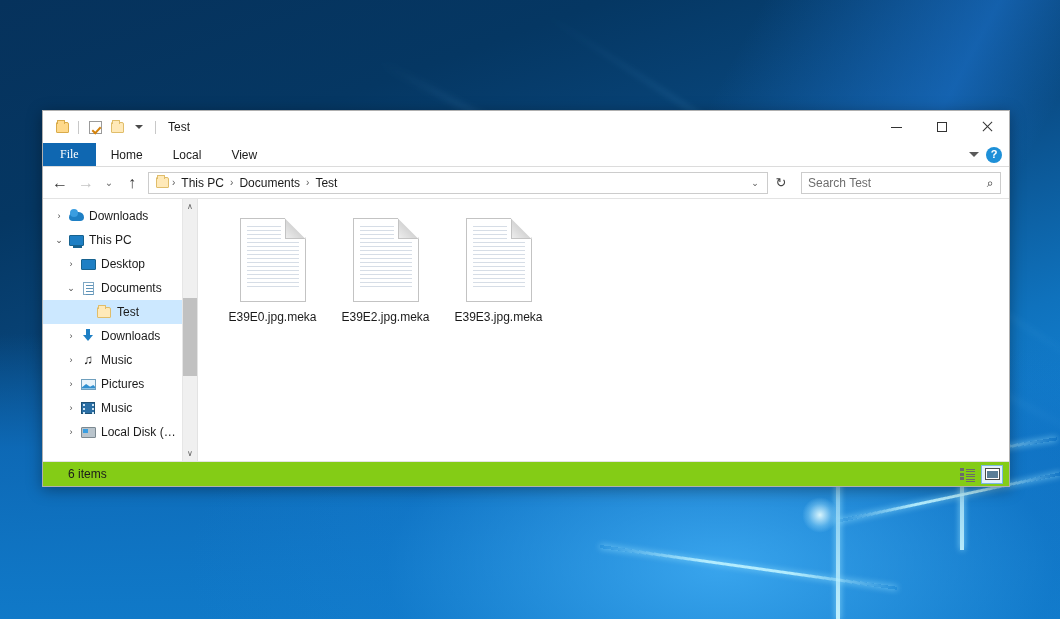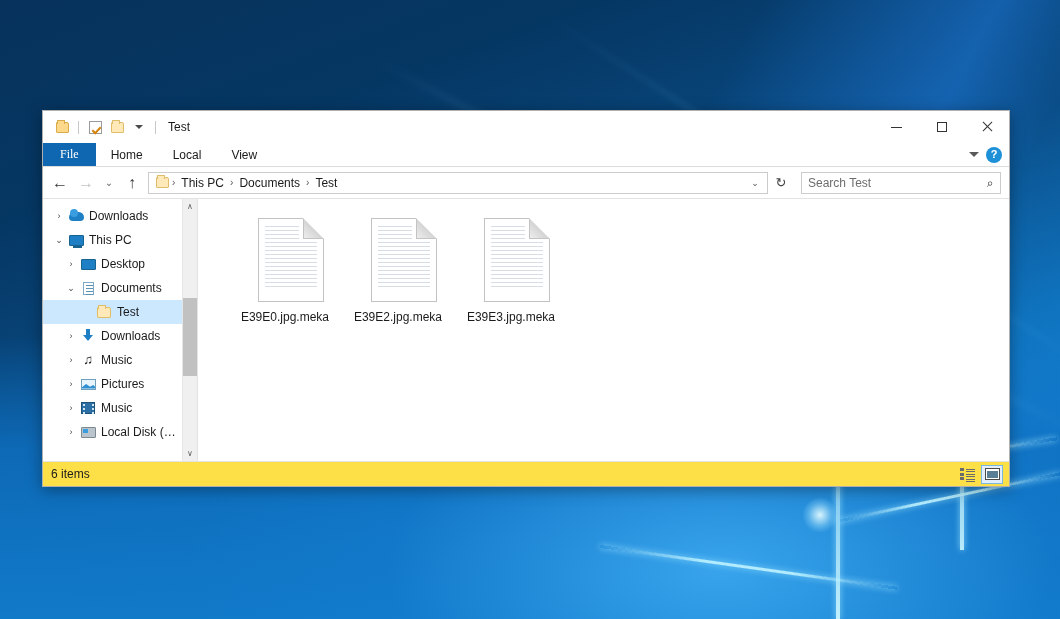--- a/index.html
+++ b/index.html
@@ -554,21 +554,21 @@
     flex-wrap: wrap;
     align-content: flex-start;
     min-width: 0;
     overflow: hidden;
   }
   .file-tile {
     width: 113px;
     padding-top: 2px;
     display: flex;
     flex-direction: column;
-    align-items: flex-end;
+    align-items: center;
   }
   .file-icon-wrap {
     width: 76px;
     padding: 3px;
     display: flex;
     justify-content: center;
     border-radius: 1px;
   }
   .file-icon {
     width: 66px; height: 84px;
@@ -610,25 +610,25 @@
     font-size: 12px;
     color: #1b1b1b;
     margin-top: 5px;
     text-align: center;
     white-space: nowrap;
   }
 
   
   .statusbar {
     height: 25px;
-    background: #fde047;
+    background: #84cc16;
     border-top: 1px solid #e3e3e3;
     display: flex;
     align-items: center;
-    padding: 0 6px 0 8px;
+    padding: 0 6px 0 25px;
     flex: 0 0 auto;
   }
   .status-text {
     font-size: 12px;
     color: #1b1b1b;
   }
   .view-btns {
     margin-left: auto;
     display: flex;
     align-items: center;

